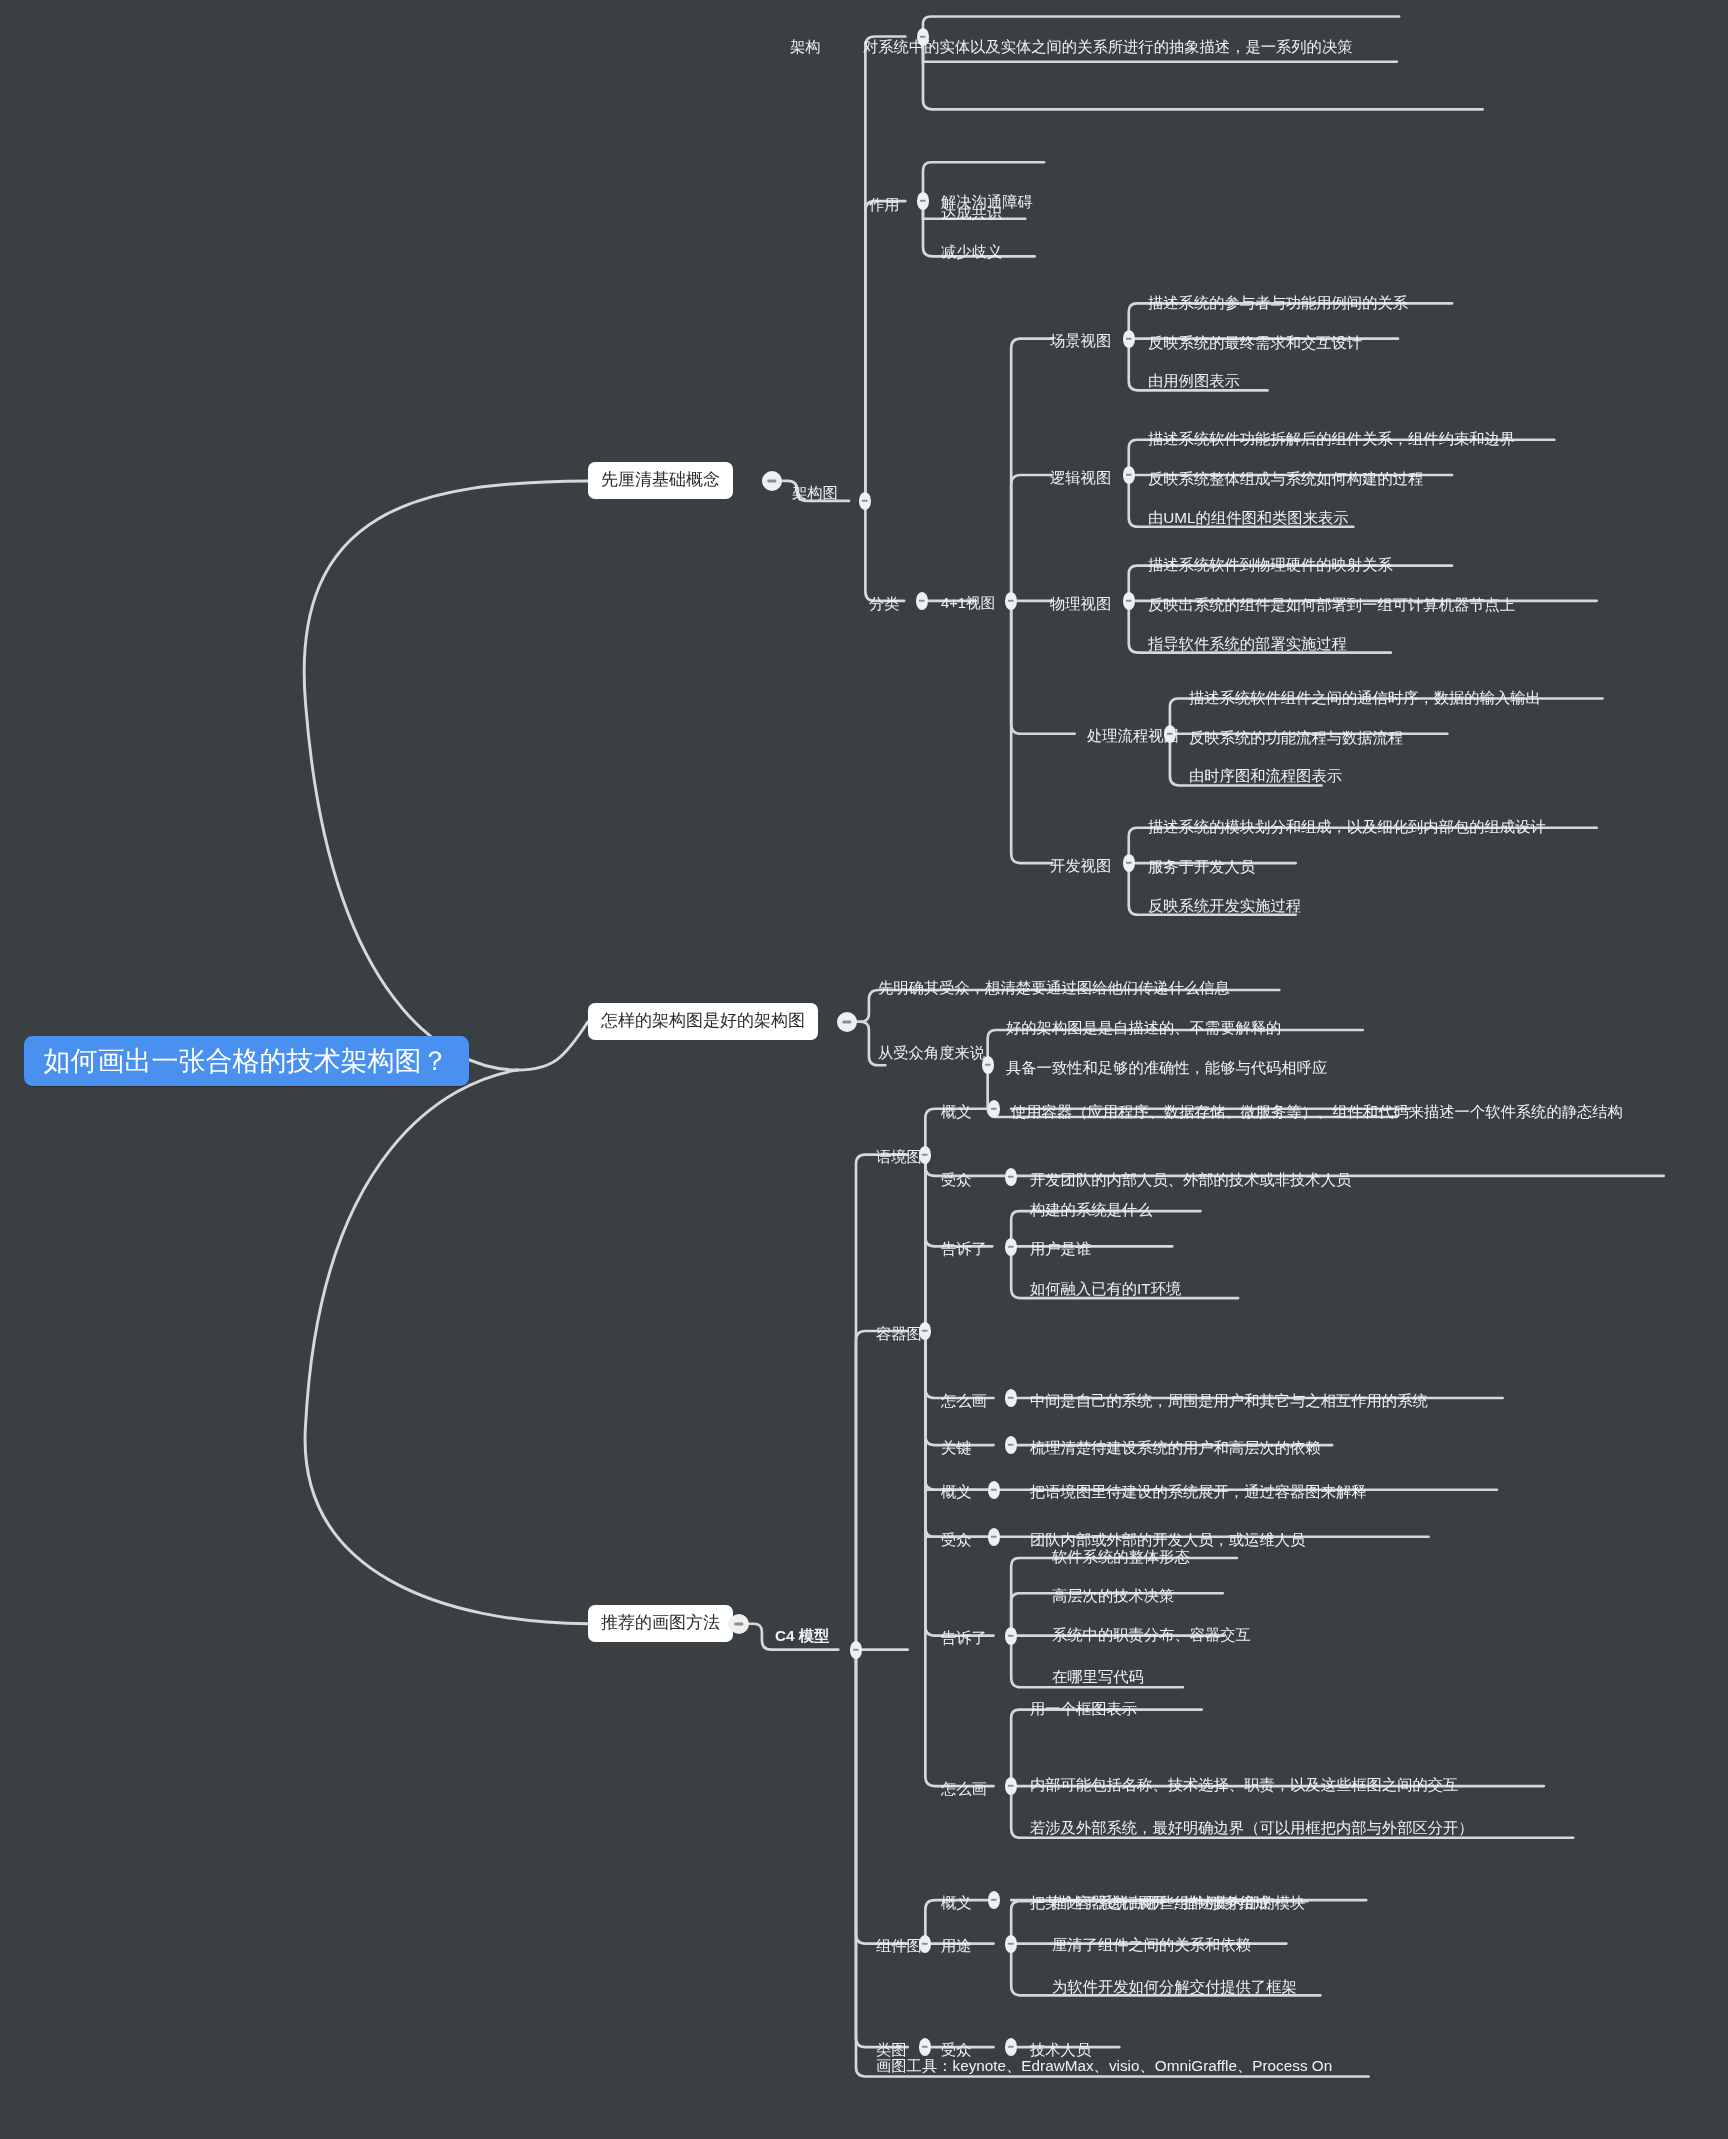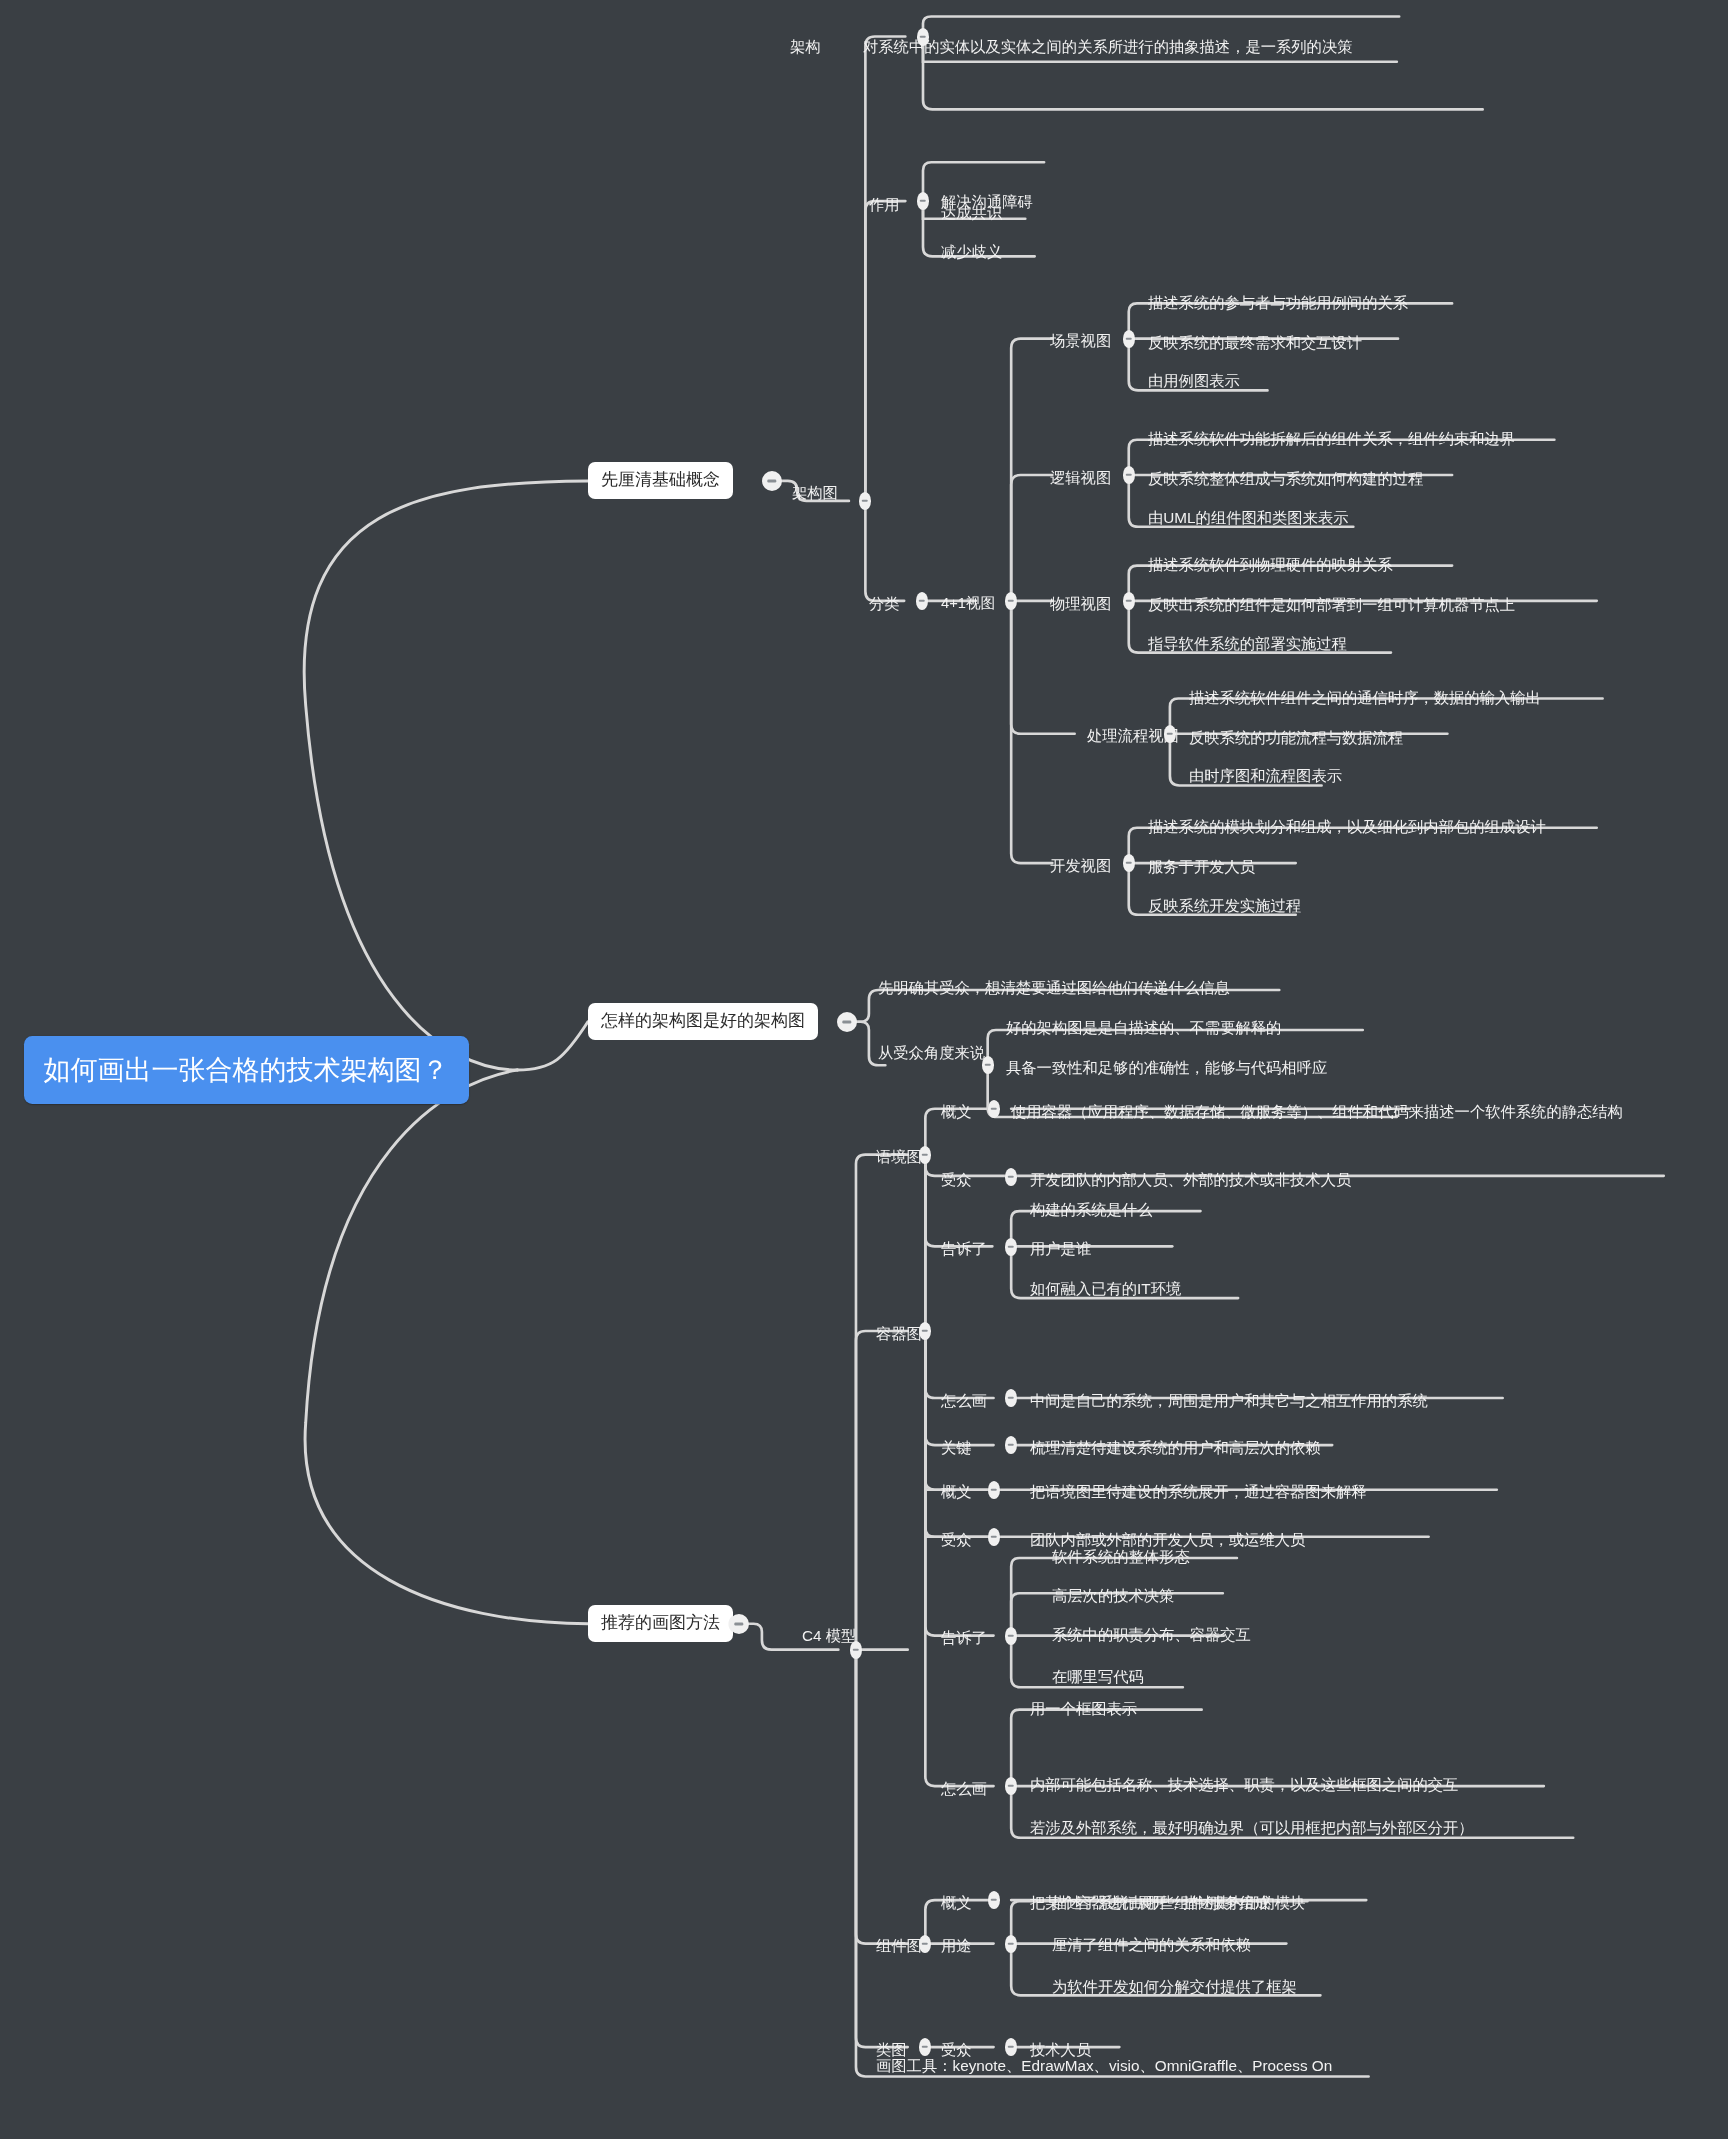--- a/index.html
+++ b/index.html
@@ -7,21 +7,21 @@
     font-family:"Liberation Sans","DejaVu Sans",sans-serif;
     width:1729px;height:2140px;overflow:hidden;position:relative;
   }
   #stage{position:absolute;left:0;top:0;width:1729px;height:2140px;background:#3a3f44;}
   svg#links{position:absolute;left:0;top:0;width:1729px;height:2140px;pointer-events:none;}
   .node{position:absolute;color:#f2f2f2;font-size:15.3px;line-height:1.45;white-space:pre;}
 
   
   .root{
     position:absolute;background:#4a90ef;color:#ffffff;border-radius:8.2px;
-    font-size:27px;line-height:1.2;padding:18px 20px;white-space:nowrap;
+    font-size:27px;line-height:1.2;padding:9px 20px;white-space:nowrap;
     box-shadow:0 0.6px 1.2px rgba(0,0,0,.25);
   }
   
   .pill{
     position:absolute;background:#ffffff;color:#2b2b2b;border-radius:7px;
     font-size:17px;line-height:1.2;padding:8.2px 13px;white-space:nowrap;
   }
   
   .handle{
     position:absolute;background:#f0f0f0;border-radius:50%;
@@ -240,21 +240,21 @@
   <div class="node" style="left:1148px;top:895px;">反映系统开发实施过程</div>
 
   <div class="node" style="left:878px;top:977px;">先明确其受众，想清楚要通过图给他们传递什么信息</div>
   <div class="node lbl" style="left:878px;top:1042px;">从受众角度来说</div>
   <div class="handle s" style="left:982px;top:1056px;">
       <i></i>
     </div>
   <div class="node" style="left:1006px;top:1017px;">好的架构图是是自描述的、不需要解释的</div>
   <div class="node" style="left:1006px;top:1057px;">具备一致性和足够的准确性，能够与代码相呼应</div>
 
-  <div class="node lbl" style="left:802px;top:1625px;">C4 模型</div>
+  <div class="node lbl" style="left:775px;top:1625px;font-weight:bold;">C4 模型</div>
   <div class="handle s" style="left:850px;top:1641px;">
       <i></i>
     </div>
 
   <div class="node lbl" style="left:876px;top:1146px;">语境图</div>
   <div class="handle s" style="left:919px;top:1146px;">
       <i></i>
     </div>
 
   <div class="node lbl" style="left:941px;top:1101px;">概义</div>

